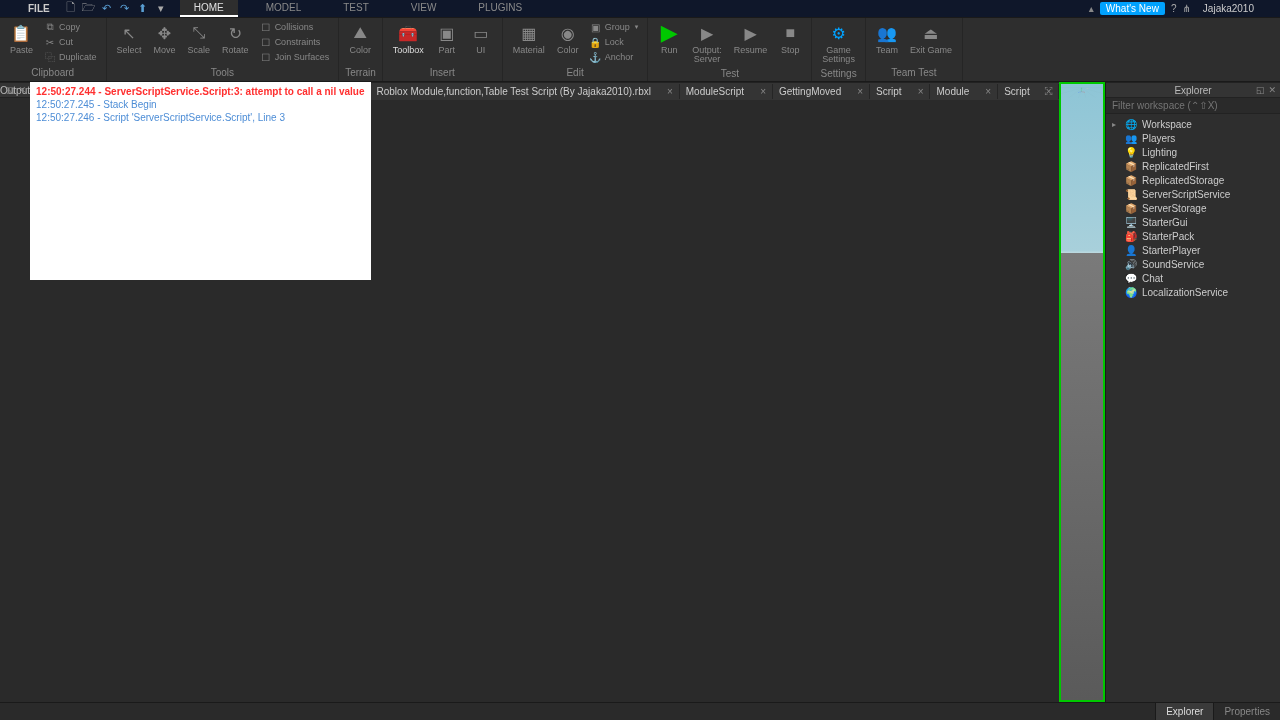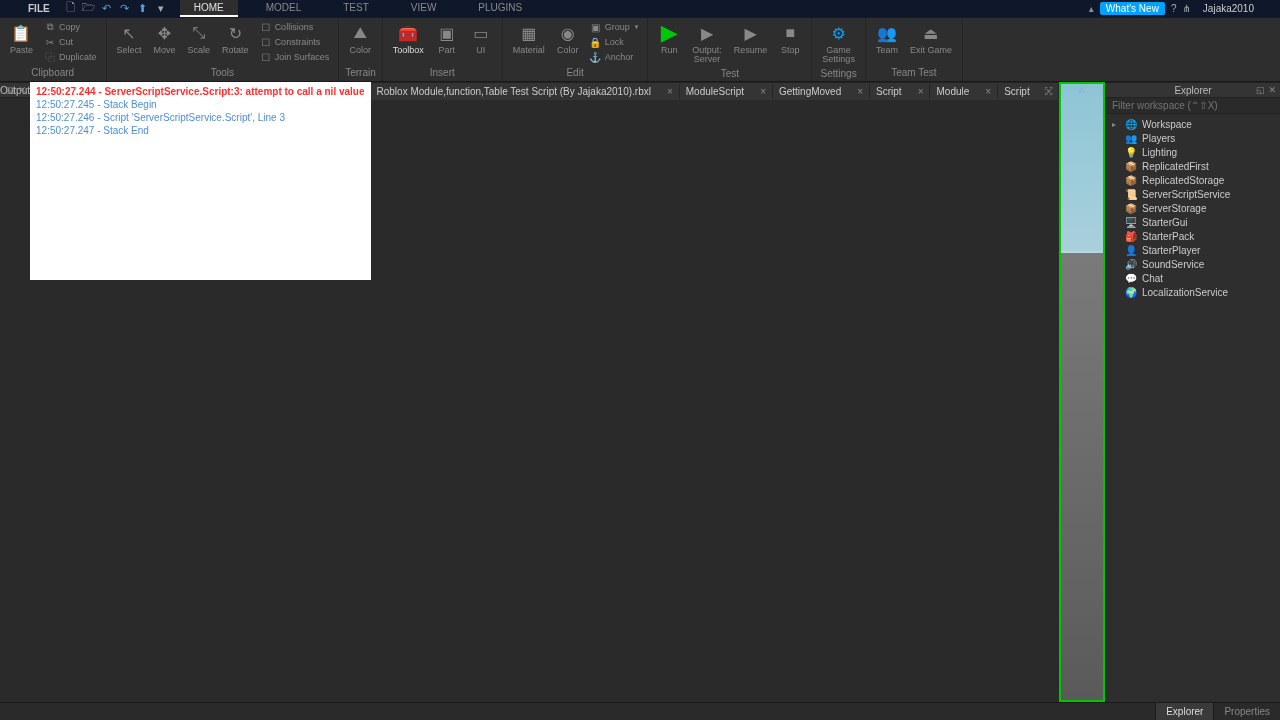--- a/index.html
+++ b/index.html
@@ -270,21 +270,20 @@
         <span class="title">Output</span>
         <div class="ctrls">
             <span>◱</span>
             <span>✕</span>
           </div>
       </div>
       <div class="output-body" id="output-lines">
           <div class="line err">12:50:27.244 - ServerScriptService.Script:3: attempt to call a nil value</div>
           <div class="line trace">12:50:27.245 - Stack Begin</div>
           <div class="line trace">12:50:27.246 - Script 'ServerScriptService.Script', Line 3</div>
-          <div class="line trace">12:50:27.247 - Stack End</div>
         </div>
 
       <div class="doctabs" id="doctabs">
         <div class="doctab">
             <span>Roblox Module,function,Table Test Script (By Jajaka2010).rbxl</span>
             <span class="close">×</span>
           </div>
           <div class="doctab">
             <span>ModuleScript</span>
             <span class="close">×</span>

